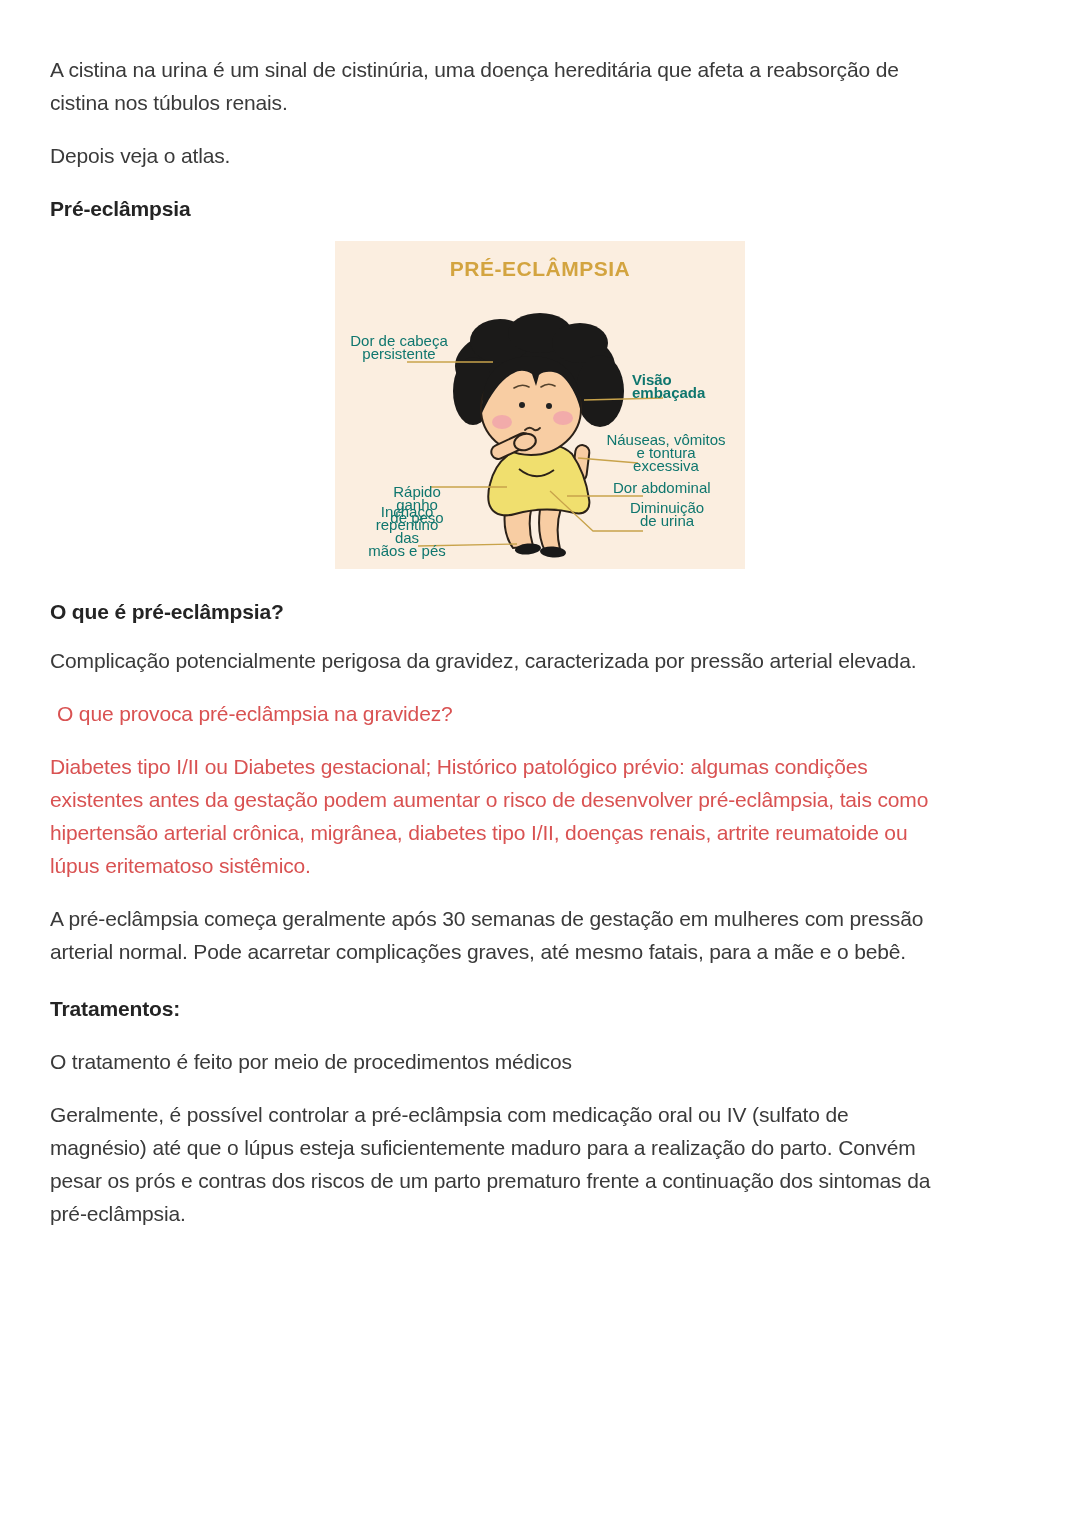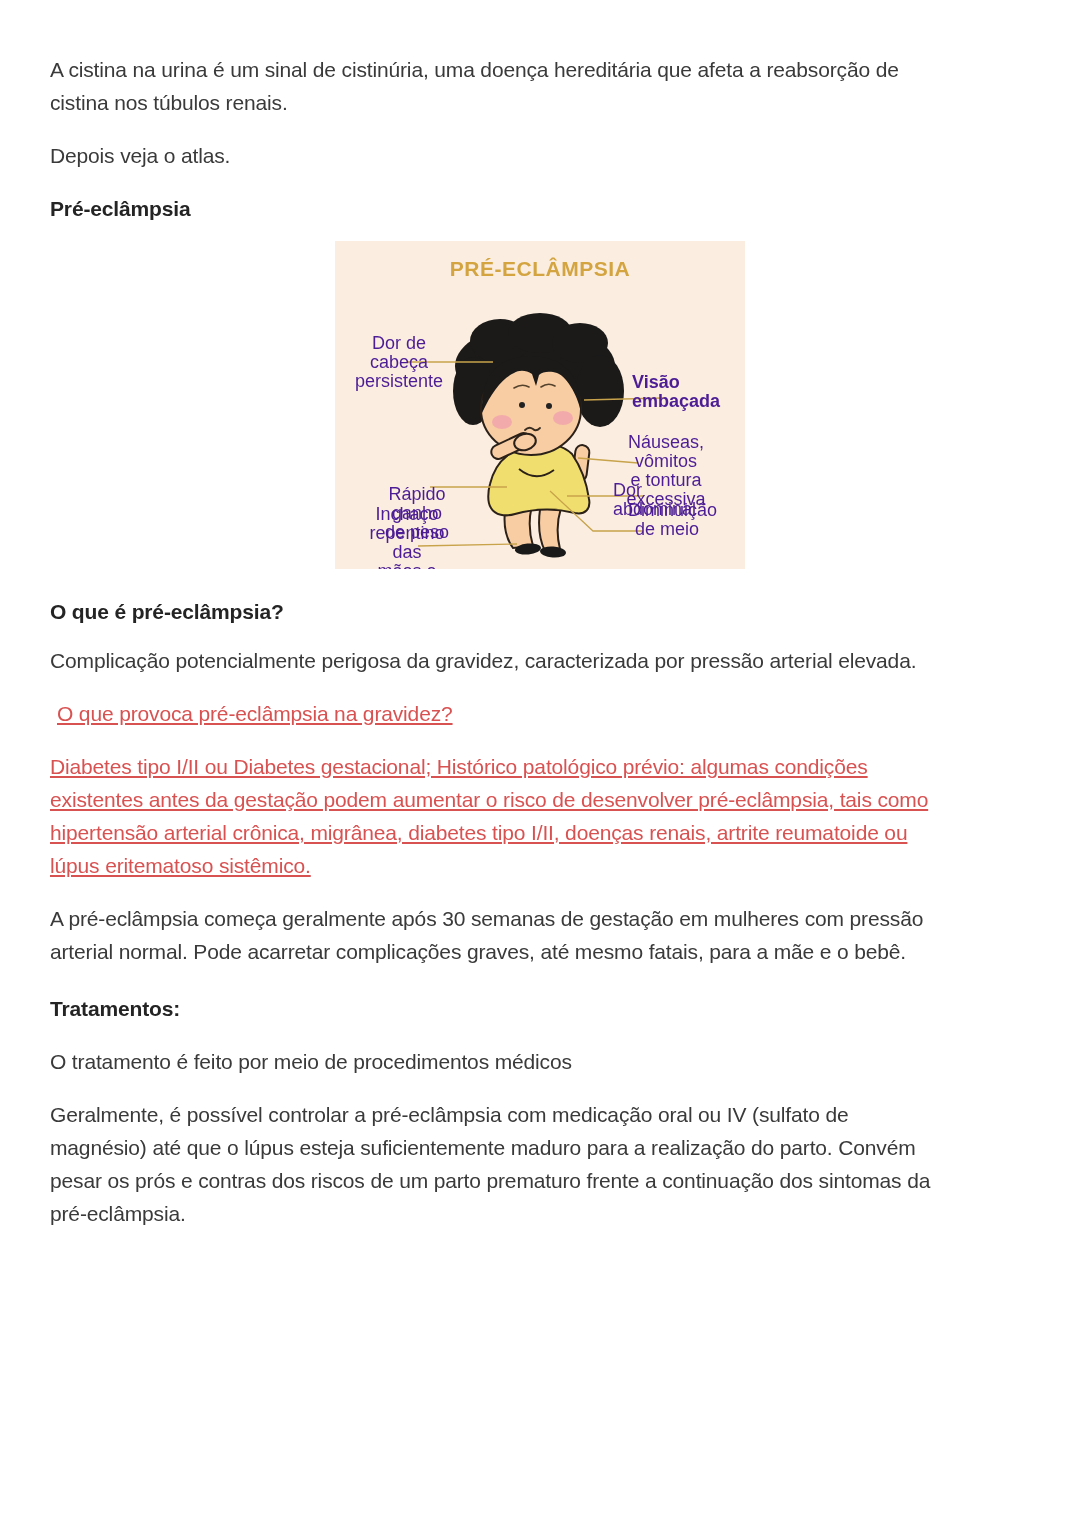--- a/index.html
+++ b/index.html
@@ -19,21 +19,21 @@
     white-space: pre-line;
   }
   .doc-heading {
     font-weight: bold;
     color: #242424;
     font-size: 21px;
     line-height: 33px;
     margin: 5px 0 16px 0;
   }
   .doc-heading.mb20 { margin-bottom: 20px; }
-  .red { color: #d95252; text-decoration: underline; }
+  .red { color: #d95252; }
   .red-question { padding-left: 7px; }
 
   
   .figure {
     position: relative;
     width: 410px;
     height: 328px;
     margin: 0 0 26px 285px;
     background: #fbeee0;
     overflow: hidden;
@@ -44,24 +44,24 @@
     left: 0; right: 0; top: 16px;
     text-align: center;
     font-weight: bold;
     font-size: 21px;
     line-height: 24px;
     letter-spacing: 0.5px;
     color: #d3a440;
   }
   .fig-label {
     position: absolute;
-    font-size: 18px;
-    line-height: 19px;
+    font-size: 15px;
+    line-height: 13px;
     letter-spacing: 0;
-    color: #4c1d95;
+    color: #0f766e;
     white-space: pre-line;
   }
   .fl-center { text-align: center; }
   .fl-headache   { left: 12px;  top: 93px;  width: 104px; }
   .fl-vision     { left: 297px; top: 132px; width: 110px; font-weight: bold; }
   .fl-nausea     { left: 270px; top: 192px; width: 122px; }
   .fl-weight     { left: 36px;  top: 220px; width: 92px; margin-top: 24px; }
   .fl-abdominal  { left: 278px; top: 240px; width: 110px; }
   .fl-swelling   { left: 28px;  top: 264px; width: 88px; }
   .fl-urine      { left: 293px; top: 260px; width: 78px; }
@@ -130,21 +130,21 @@
   <div class="fig-label fl-vision">Visão embaçada</div>
   <div class="fig-label fl-center fl-nausea">Náuseas, vômitos
 e tontura excessiva</div>
   <div class="fig-label fl-center fl-weight">Rápido ganho
 de peso</div>
   <div class="fig-label fl-abdominal">Dor abdominal</div>
   <div class="fig-label fl-center fl-swelling">Inchaço
 repentino das
 mãos e pés</div>
   <div class="fig-label fl-center fl-urine">Diminuição
-de meio</div>
+de urina</div>
 </div>
 
 <div class="doc-heading" style="margin-top:0;">O que é pré-eclâmpsia?</div>
 
 <p class="doc-par">Complicação potencialmente perigosa da gravidez, caracterizada por pressão arterial elevada.</p>
 
 <p class="doc-par red red-question">O que provoca pré-eclâmpsia na gravidez?</p>
 
 <p class="doc-par red">Diabetes tipo I/II ou Diabetes gestacional; Histórico patológico prévio: algumas condições
 existentes antes da gestação podem aumentar o risco de desenvolver pré-eclâmpsia, tais como

